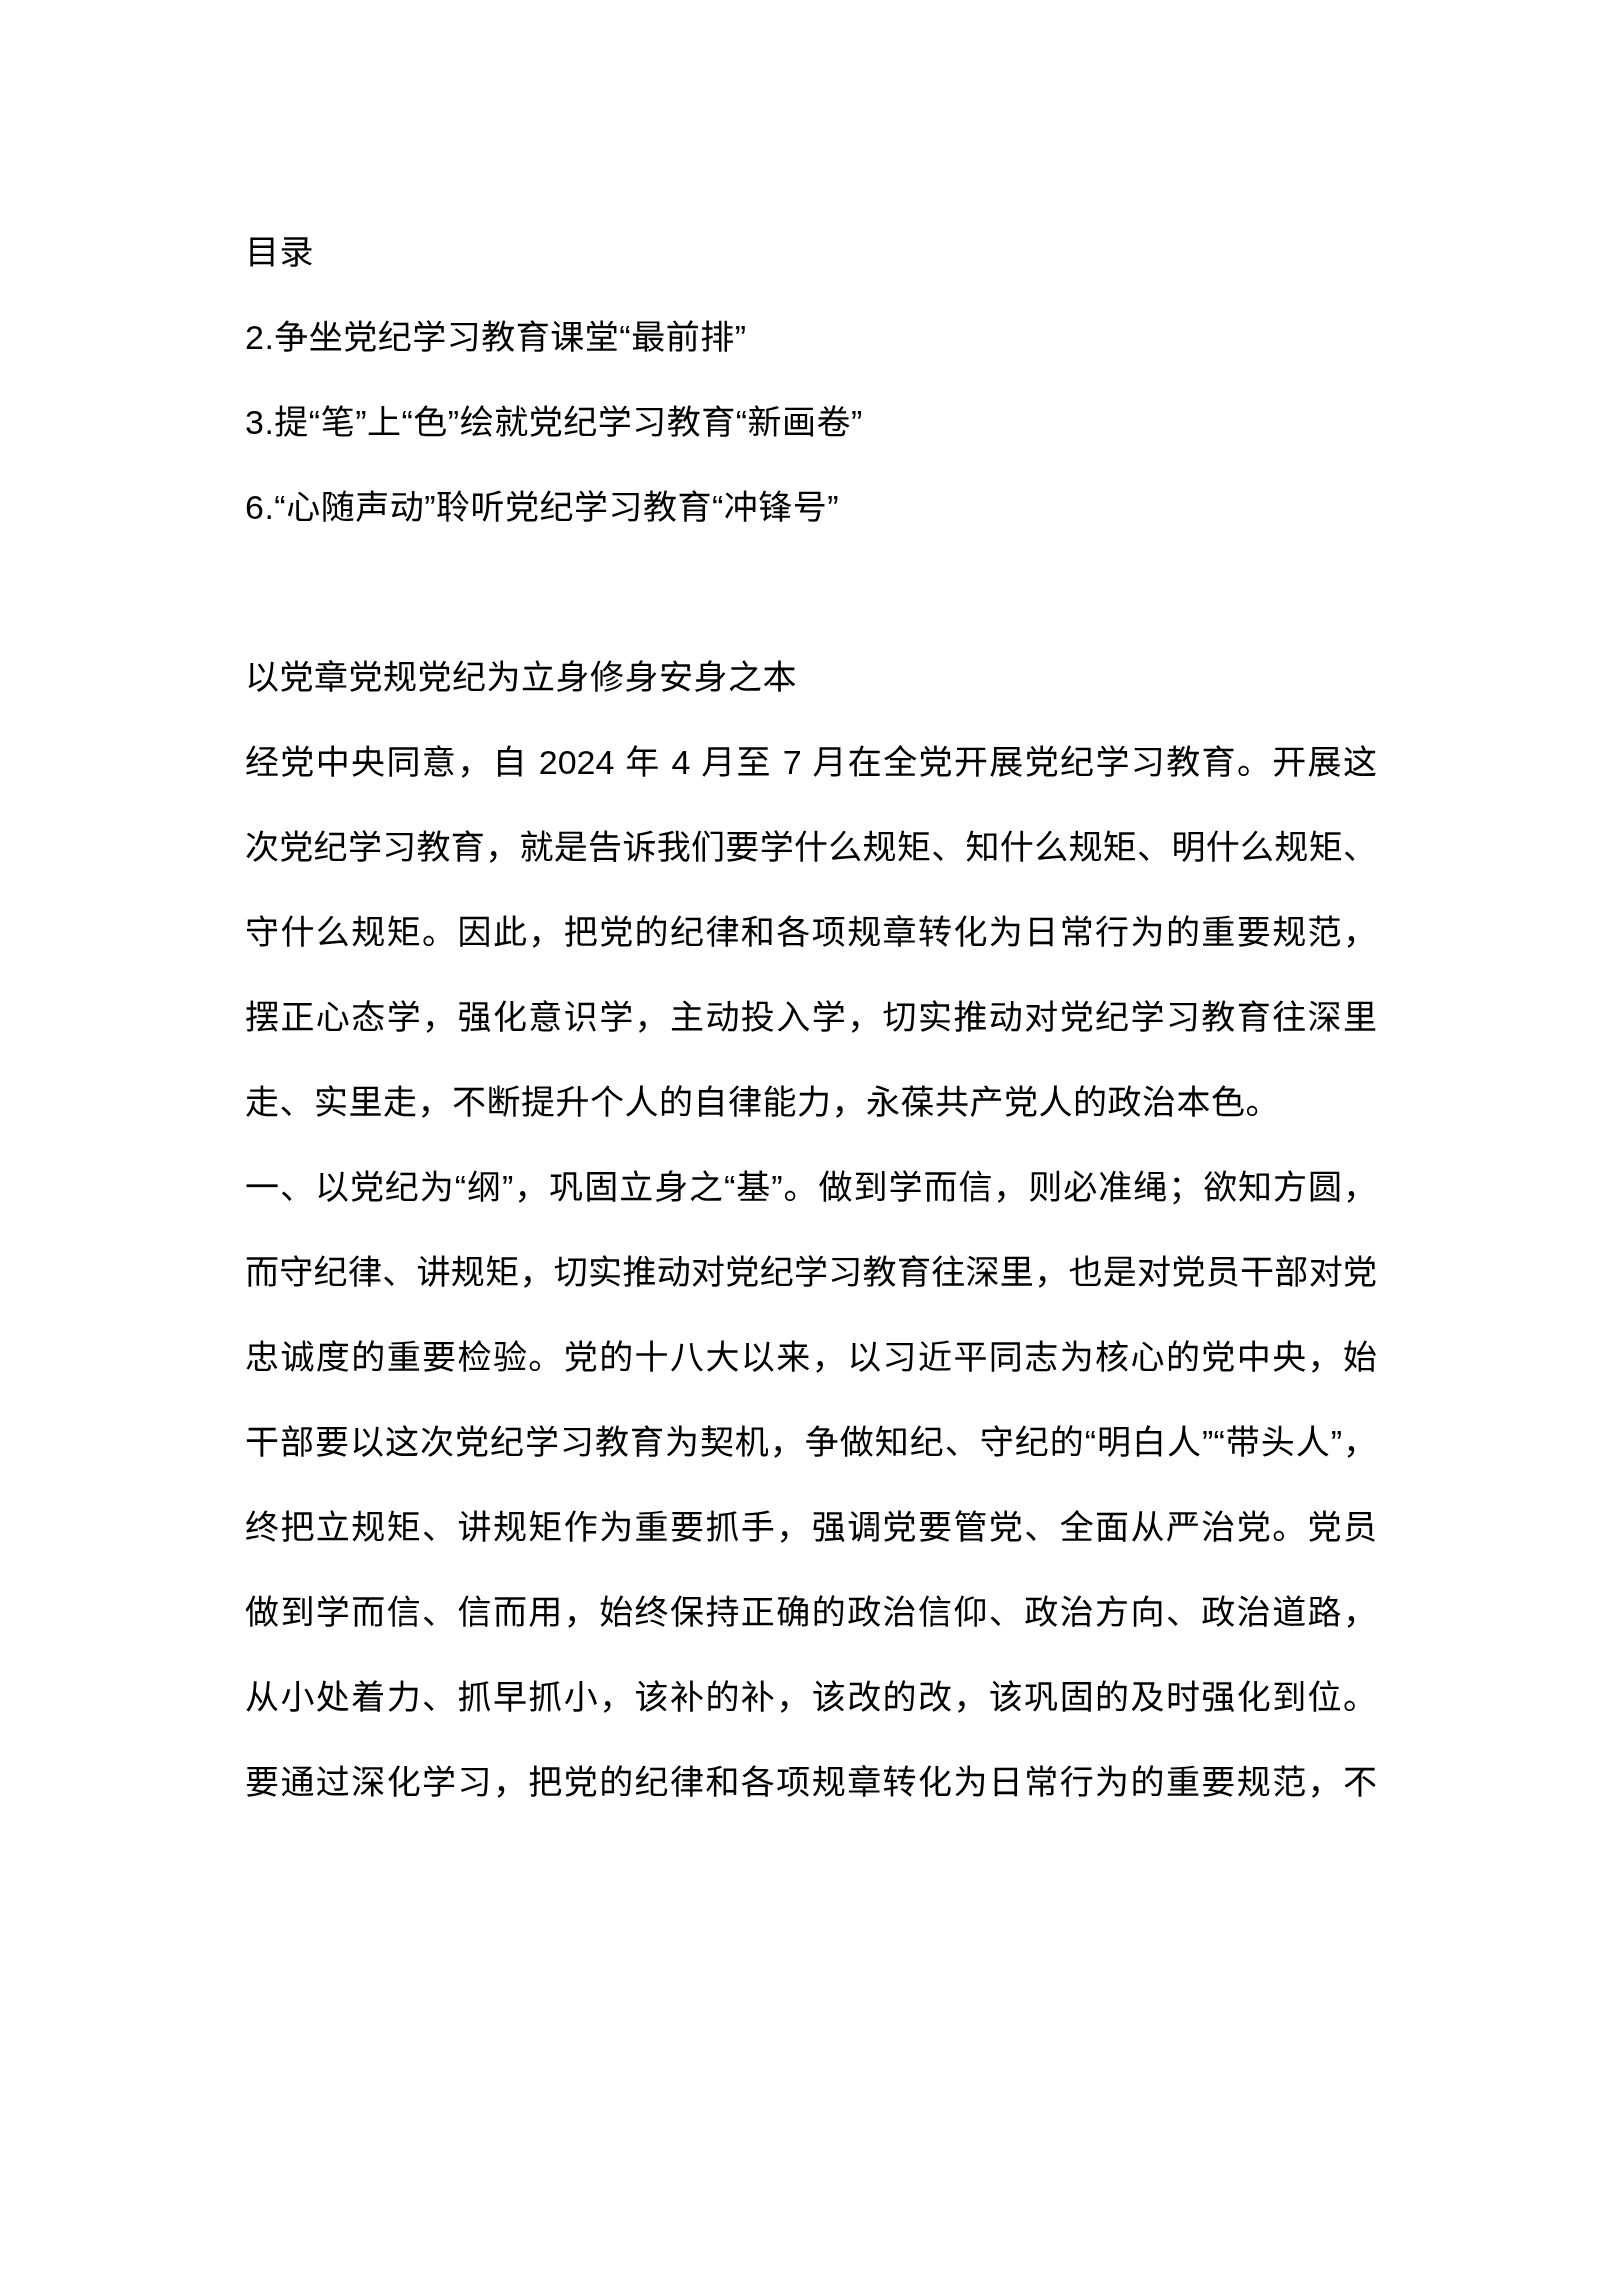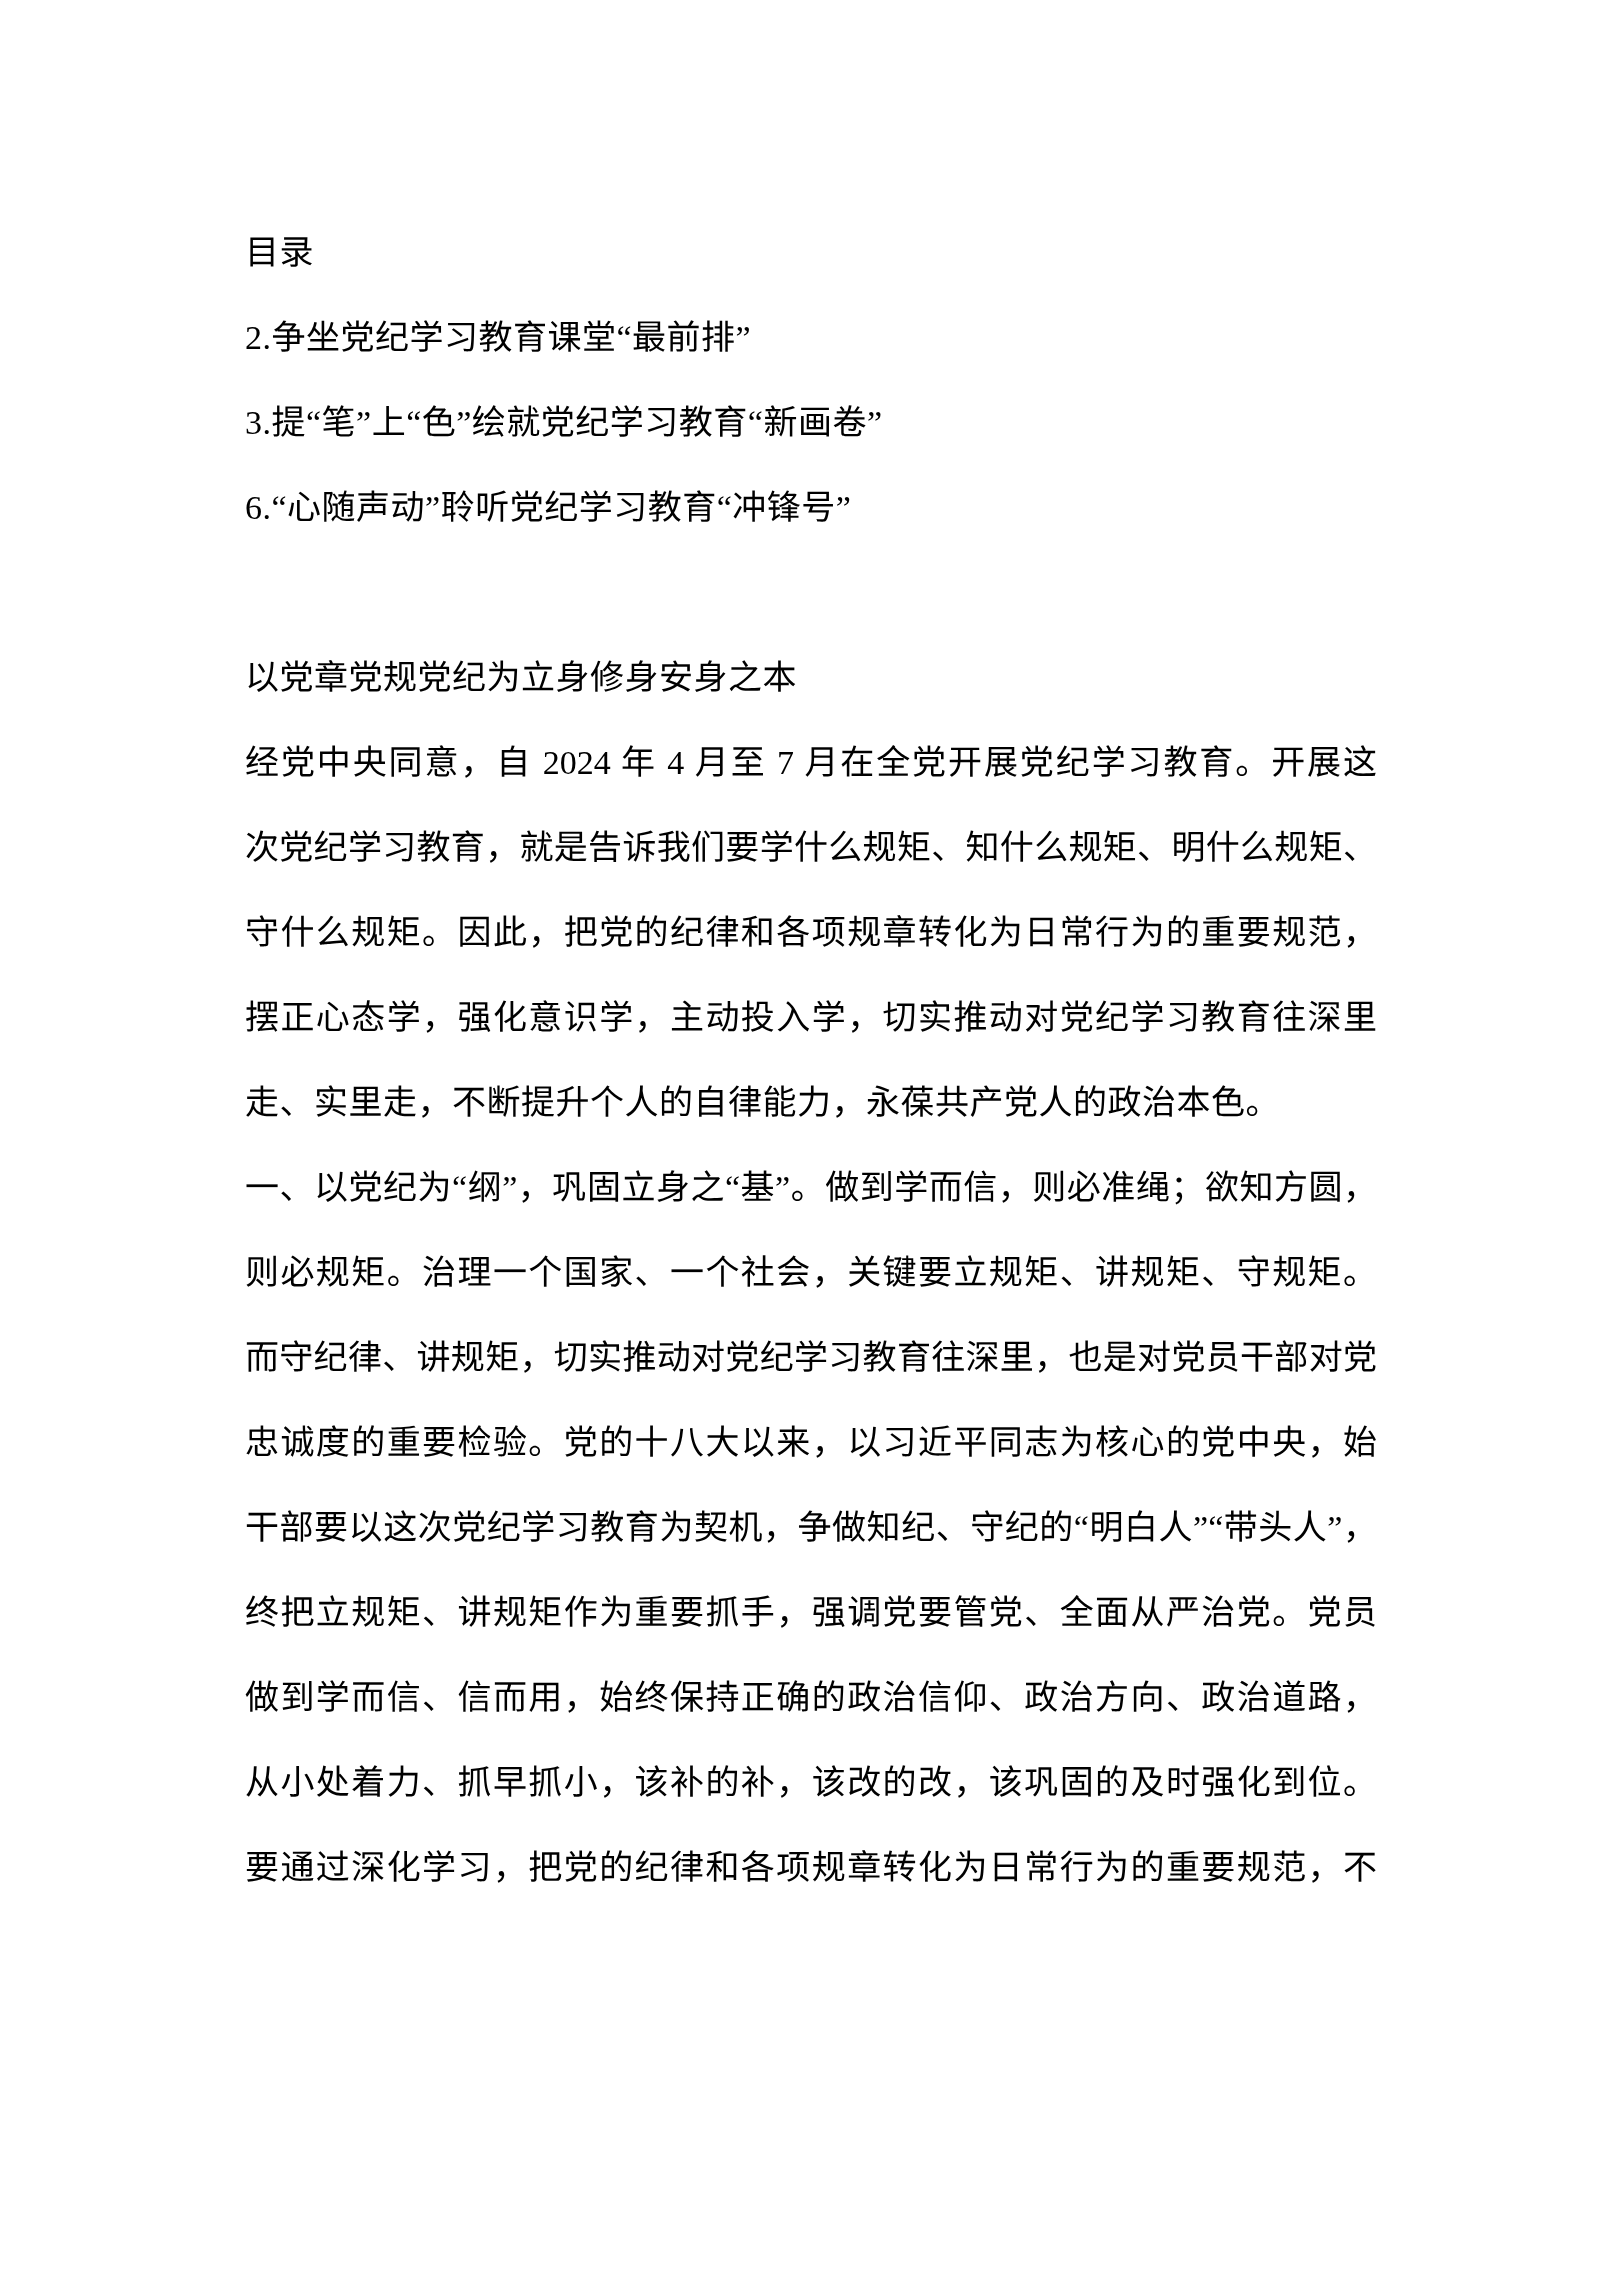--- a/index.html
+++ b/index.html
@@ -6,21 +6,21 @@
     margin: 0;
     padding: 0;
     background: #ffffff;
   }
   .page {
     position: relative;
     width: 1621px;
     height: 2293px;
     background: #ffffff;
     color: #000000;
-    font-family: Liberation Serif, serif;
+    font-family: Liberation Sans, sans-serif;
     box-sizing: border-box;
     padding: 210px 244px 0 245px;
     overflow: hidden;
   }
   .line {
     height: 85px;
     line-height: 85px;
     font-size: 34px;
     white-space: nowrap;
     letter-spacing: 0.5px;
@@ -51,21 +51,20 @@
   <div class="line blank"></div>
 
   <div class="line">以党章党规党纪为立身修身安身之本</div>
 
   <div class="line j">经党中央同意，自 2024 年 4 月至 7 月在全党开展党纪学习教育。开展这</div>
   <div class="line j">次党纪学习教育，就是告诉我们要学什么规矩、知什么规矩、明什么规矩、</div>
   <div class="line j">守什么规矩。因此，把党的纪律和各项规章转化为日常行为的重要规范，</div>
   <div class="line j">摆正心态学，强化意识学，主动投入学，切实推动对党纪学习教育往深里</div>
   <div class="line">走、实里走，不断提升个人的自律能力，永葆共产党人的政治本色。</div>
   <div class="line j">一、以党纪为“纲”，巩固立身之“基”。做到学而信，则必准绳；欲知方圆，</div>
-  <div class="line j">则必规矩。治理一个国家、一个社会，关键要立规矩、讲规矩、守规矩。</div>
   <div class="line j">而守纪律、讲规矩，切实推动对党纪学习教育往深里，也是对党员干部对党</div>
   <div class="line j">忠诚度的重要检验。党的十八大以来，以习近平同志为核心的党中央，始</div>
   <div class="line j">干部要以这次党纪学习教育为契机，争做知纪、守纪的“明白人”“带头人”，</div>
   <div class="line j">终把立规矩、讲规矩作为重要抓手，强调党要管党、全面从严治党。党员</div>
   <div class="line j">做到学而信、信而用，始终保持正确的政治信仰、政治方向、政治道路，</div>
   <div class="line j">从小处着力、抓早抓小，该补的补，该改的改，该巩固的及时强化到位。</div>
   <div class="line j">要通过深化学习，把党的纪律和各项规章转化为日常行为的重要规范，不</div>
 
 </div>
 

